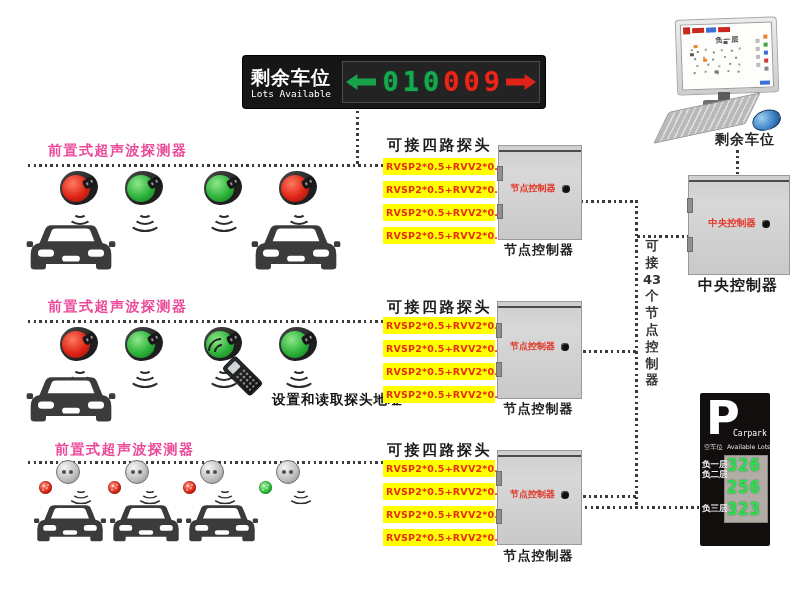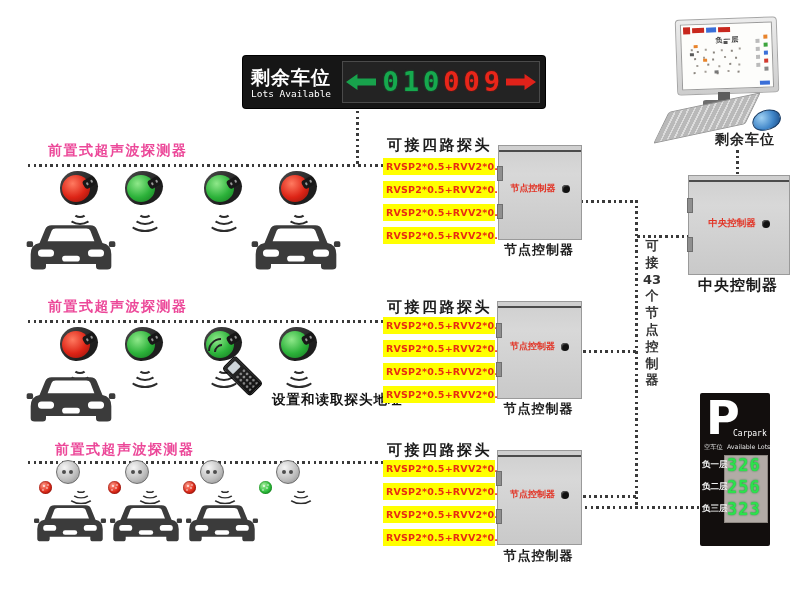--- a/index.html
+++ b/index.html
@@ -467,19 +467,19 @@
   <div class="psign">
     <div class="p">P</div>
     <div class="carpark">Carpark</div>
     <div class="subtitle">
       <span>空车位</span>
       <span>Available Lots</span>
     </div>
     <div class="panel"></div>
     <div class="flabel" style="top:66px;">负一层</div>
     <div class="fval" style="top:62px;">326</div>
-    <div class="flabel" style="top:88px;">负二层</div>
+    <div class="flabel" style="top:76px;">负二层</div>
     <div class="fval" style="top:84px;">256</div>
     <div class="flabel" style="top:110px;">负三层</div>
     <div class="fval" style="top:106px;">323</div>
   </div>
 
 </div>
 
 </body></html>

